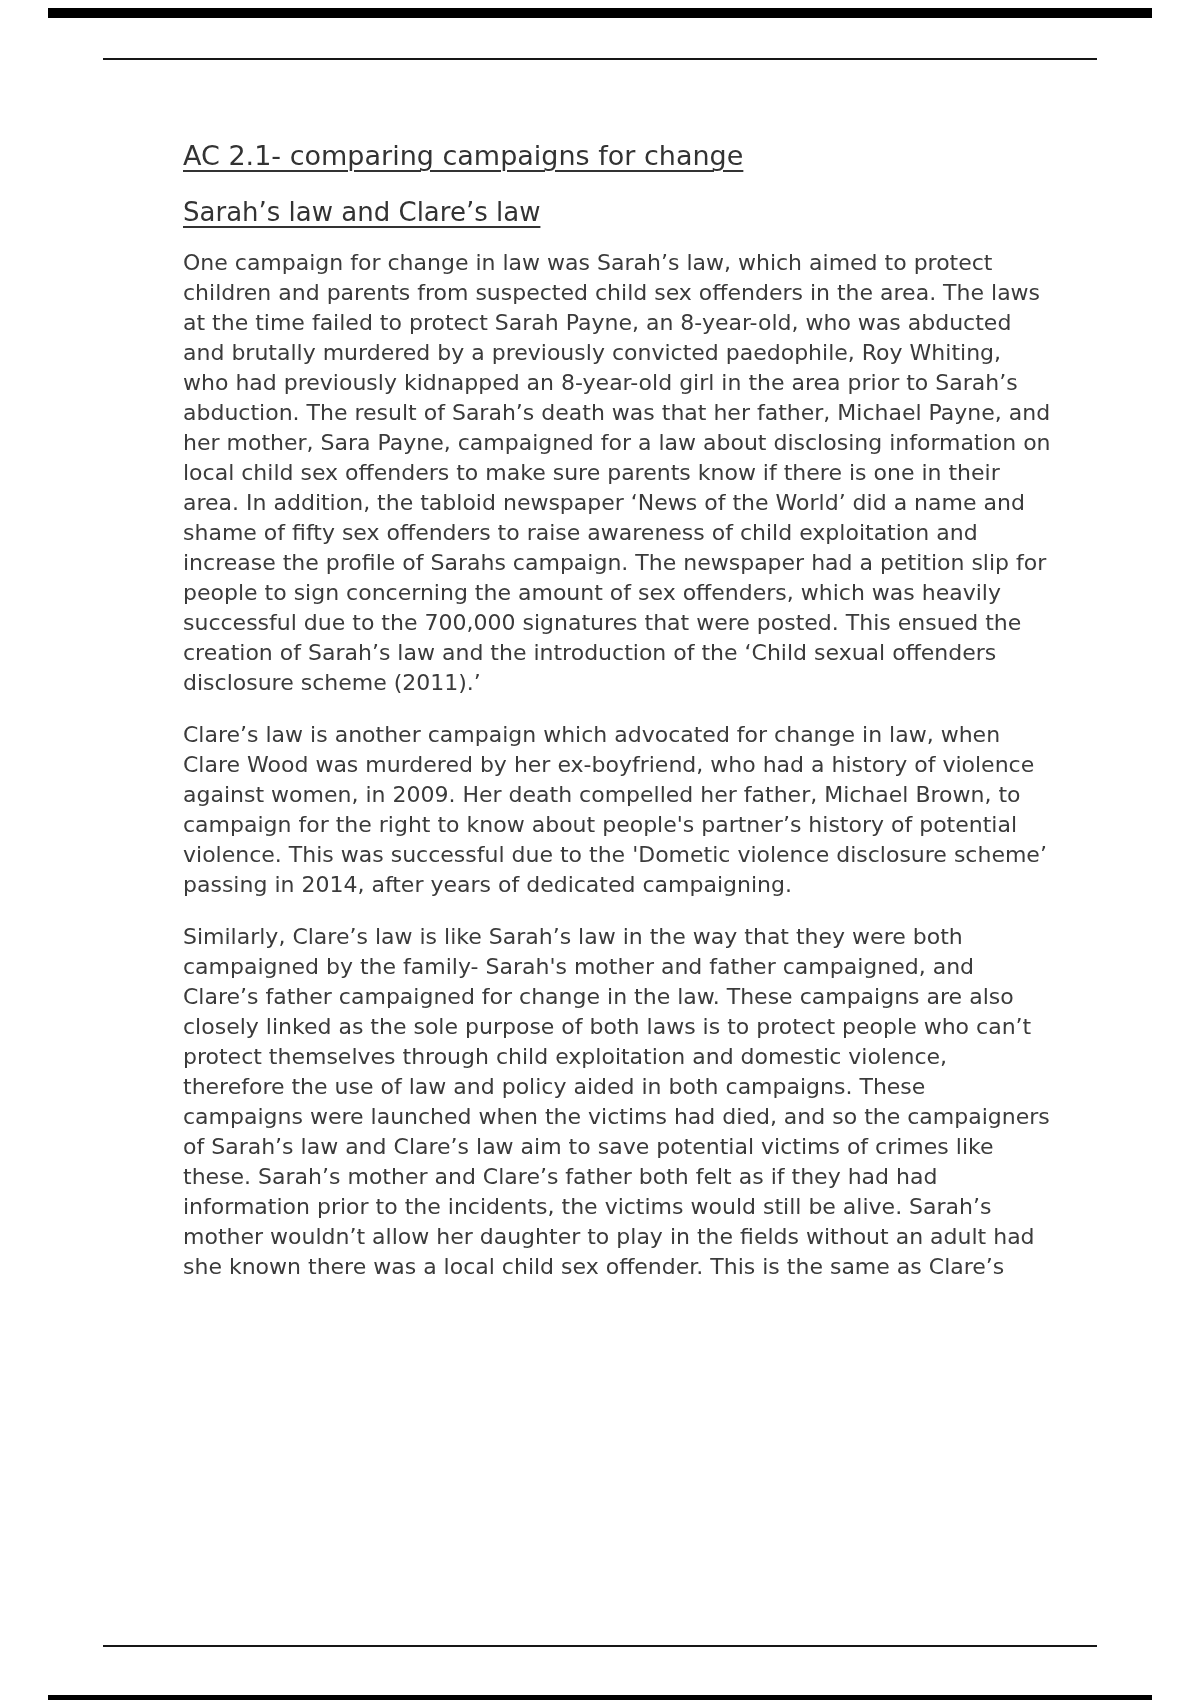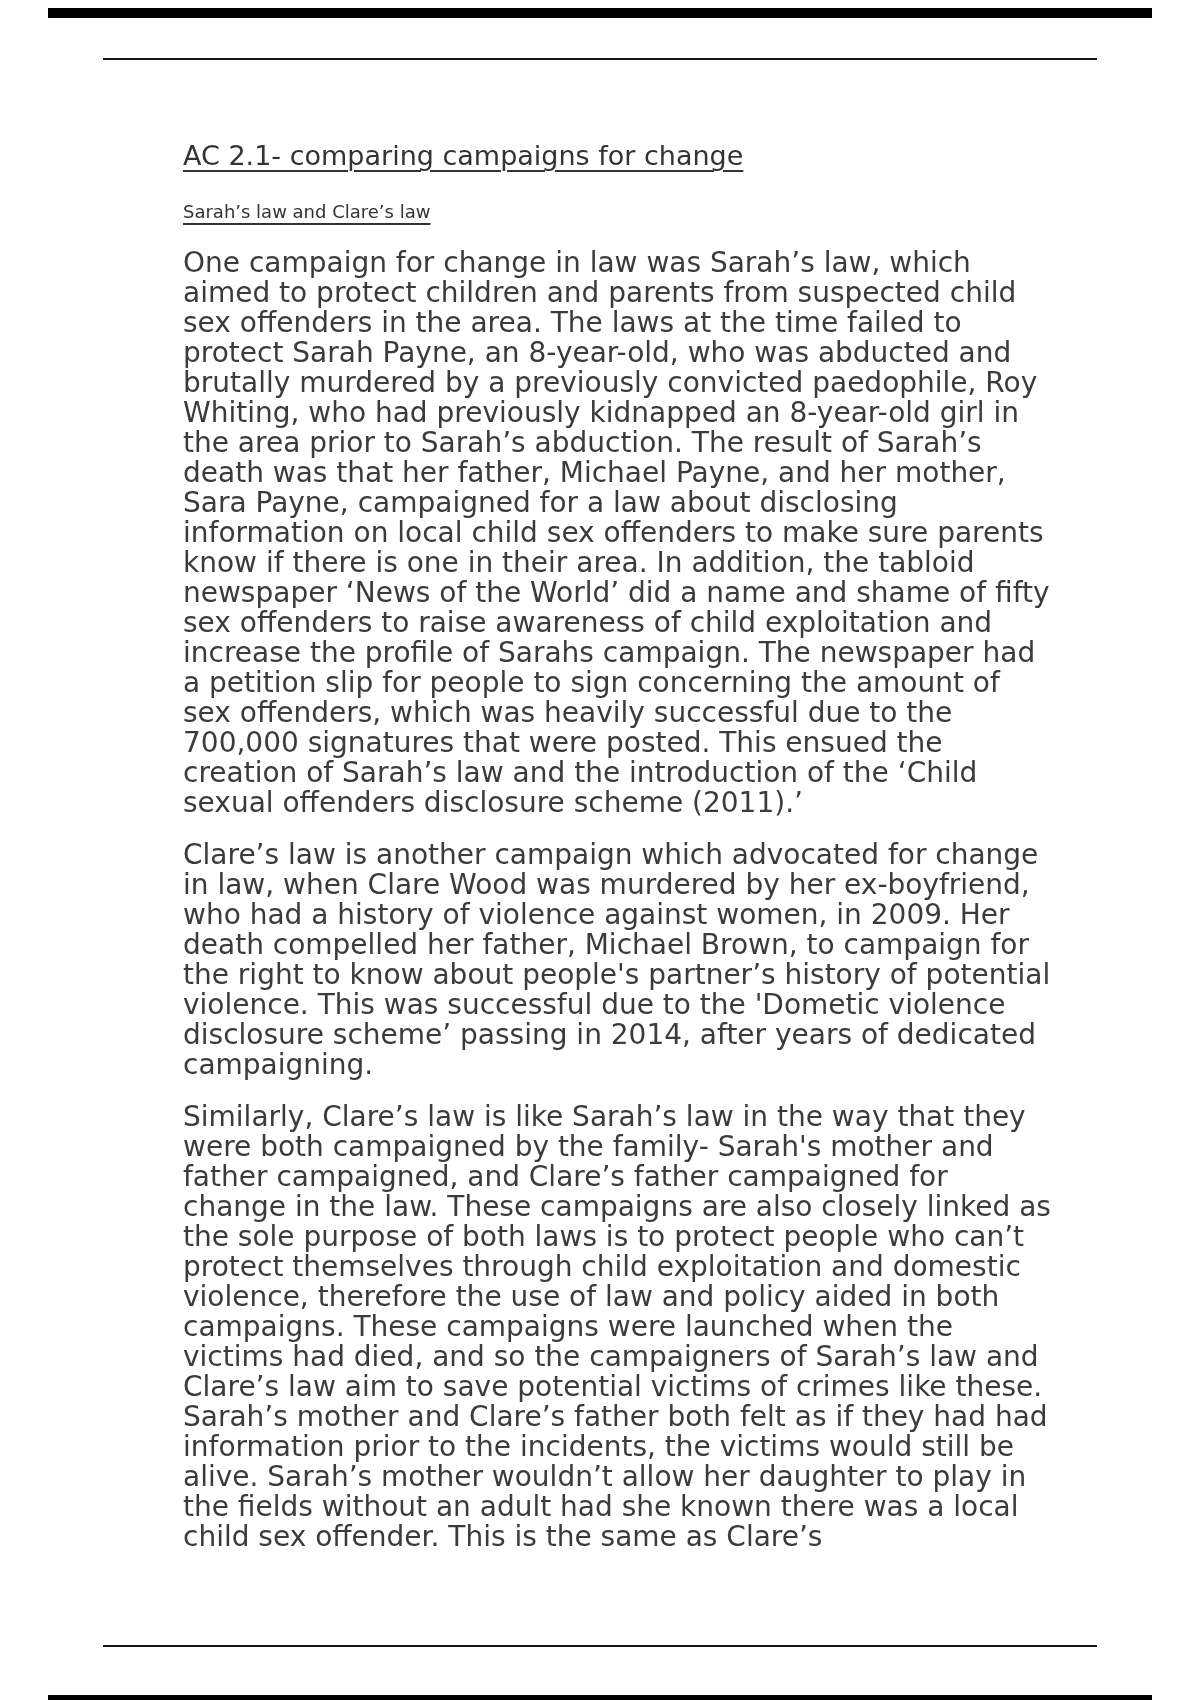--- a/index.html
+++ b/index.html
@@ -59,31 +59,31 @@
     font-size: 27px;
     line-height: 33px;
     font-weight: 500;
     color: #333333;
     text-decoration: underline;
     text-decoration-thickness: 2px;
     text-underline-offset: 5px;
     margin: 0 0 24px 0;
   }
   .content h3 {
-    font-size: 18px;
+    font-size: 26px;
     line-height: 32px;
     font-weight: 500;
     color: #333333;
     text-decoration: underline;
     text-decoration-thickness: 2px;
     text-underline-offset: 5px;
     margin: 0 0 20px 0;
   }
   .content p {
-    font-size: 28px;
+    font-size: 22px;
     line-height: 30px;
     font-weight: 400;
     color: #3b3b3b;
     margin: 0 0 22px 0;
   }
 </style>
 </head>
 <body>
 
 <div class="page">

